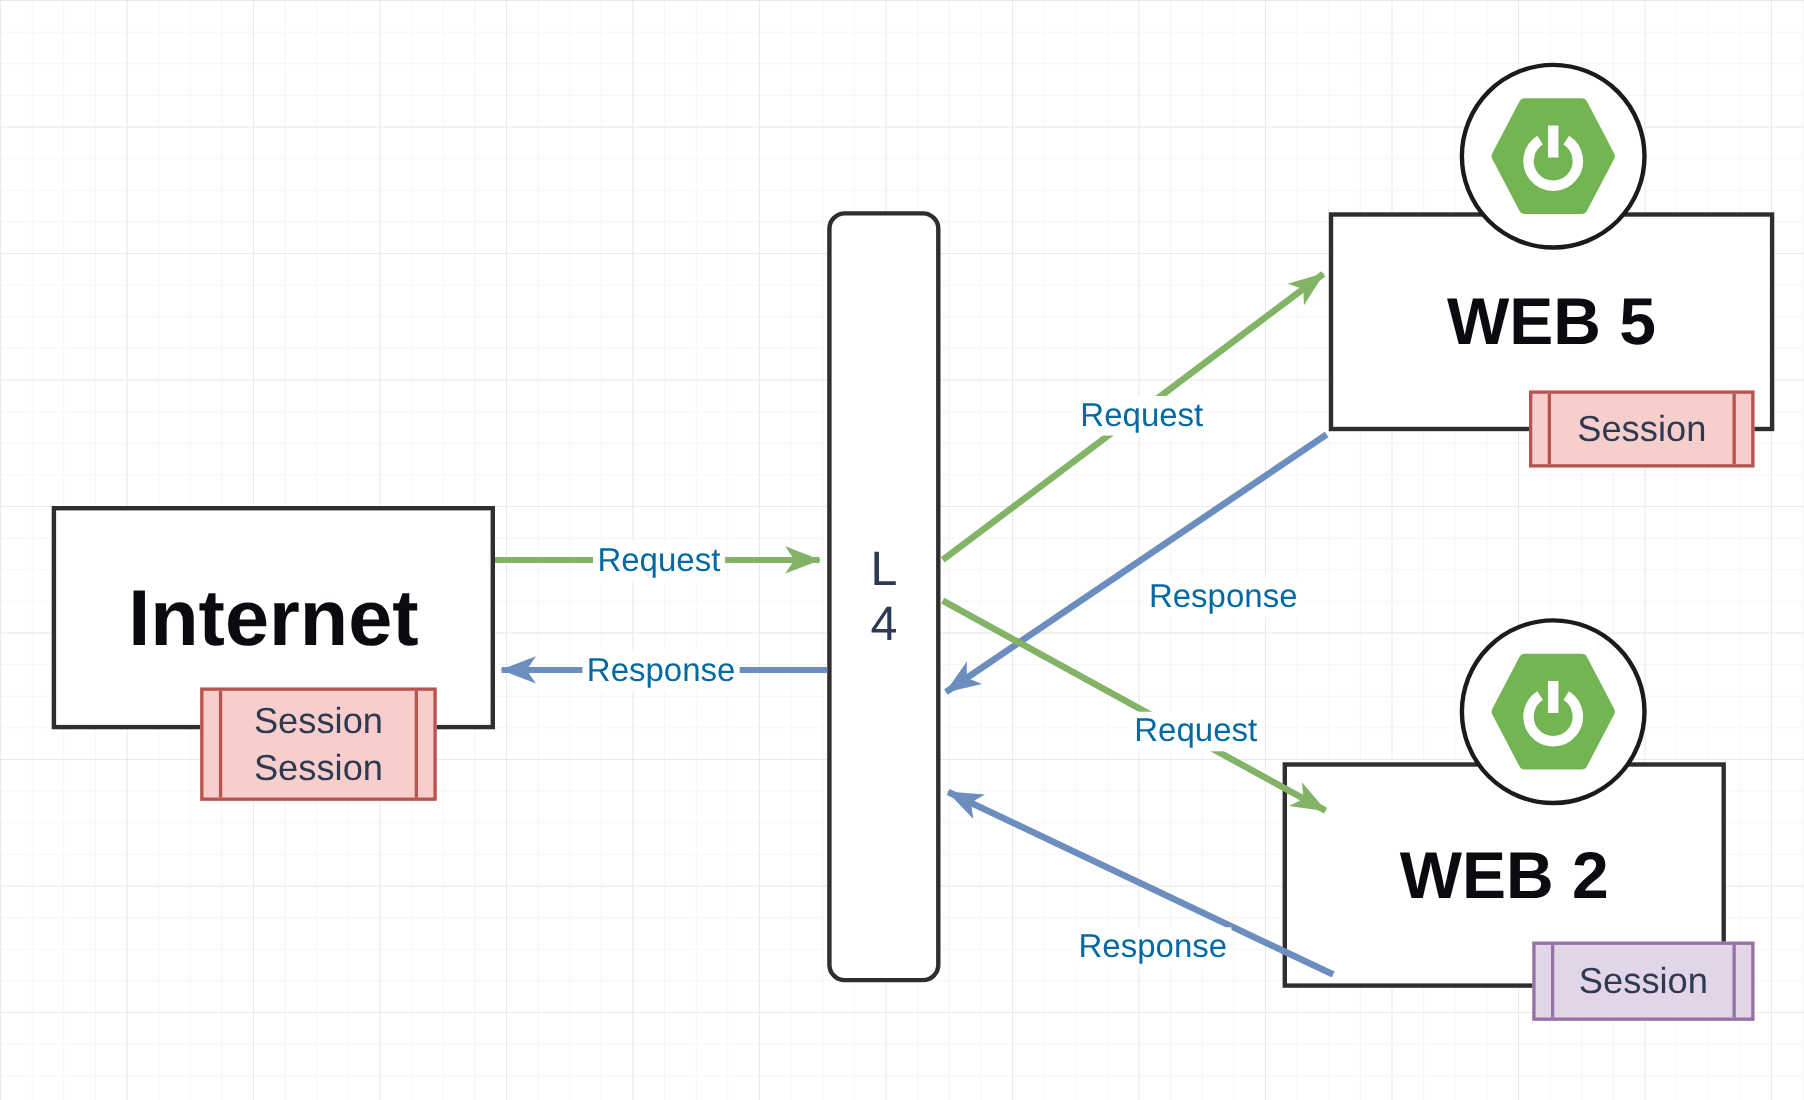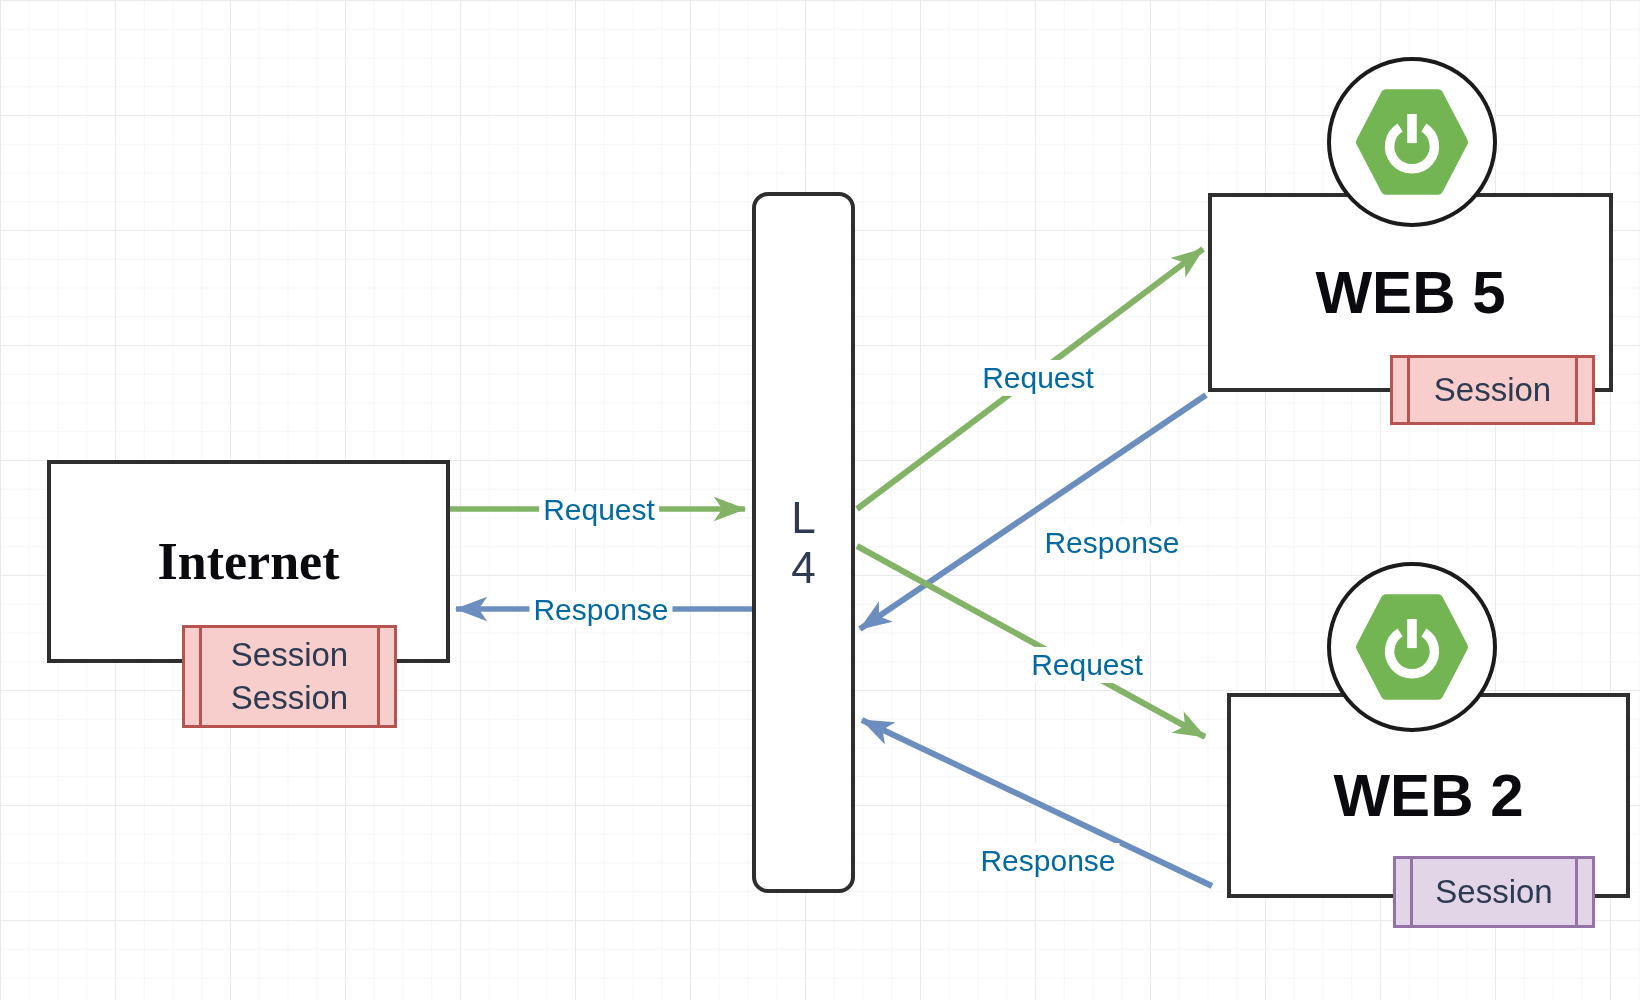--- a/index.html
+++ b/index.html
@@ -18,27 +18,27 @@
       linear-gradient(90deg,#f6f6f6 1px, transparent 1px);
     background-size:115px 115px,115px 115px,28.75px 28.75px,28.75px 28.75px;
   }
   .node{
     position:absolute;background:#ffffff;border:4px solid #2e2e2e;
     display:flex;align-items:center;justify-content:center;
     box-sizing:border-box;
   }
   .node-title{font-weight:bold;color:#0a0a0f;white-space:nowrap;}
   #internet-node{left:47px;top:460px;width:403px;height:203px;}
-  #internet-node .node-title{font-size:52px;font-family:Liberation Serif, serif;}
+  #internet-node .node-title{font-size:72px;}
   #l4-node{left:752px;top:192px;width:103px;height:701px;border-radius:16px;}
   .l4-text{
     font-size:44px;color:#2d3a52;text-align:center;line-height:1.12;
   }
   #web1-node{left:1208px;top:193px;width:405px;height:199px;}
-  #web2-node{left:1227px;top:693px;width:403px;height:205px;}
+  #web2-node{left:1166px;top:693px;width:403px;height:205px;}
   .web-title{font-size:60px;}
   
   .logo-circle{
     position:absolute;width:170px;height:170px;border-radius:50%;
     background:#ffffff;border:4px solid #1b1b1b;box-sizing:border-box;
     display:flex;align-items:center;justify-content:center;z-index:6;
   }
   #logo-web1{left:1327px;top:57px;}
   #logo-web2{left:1327px;top:562px;}
   

